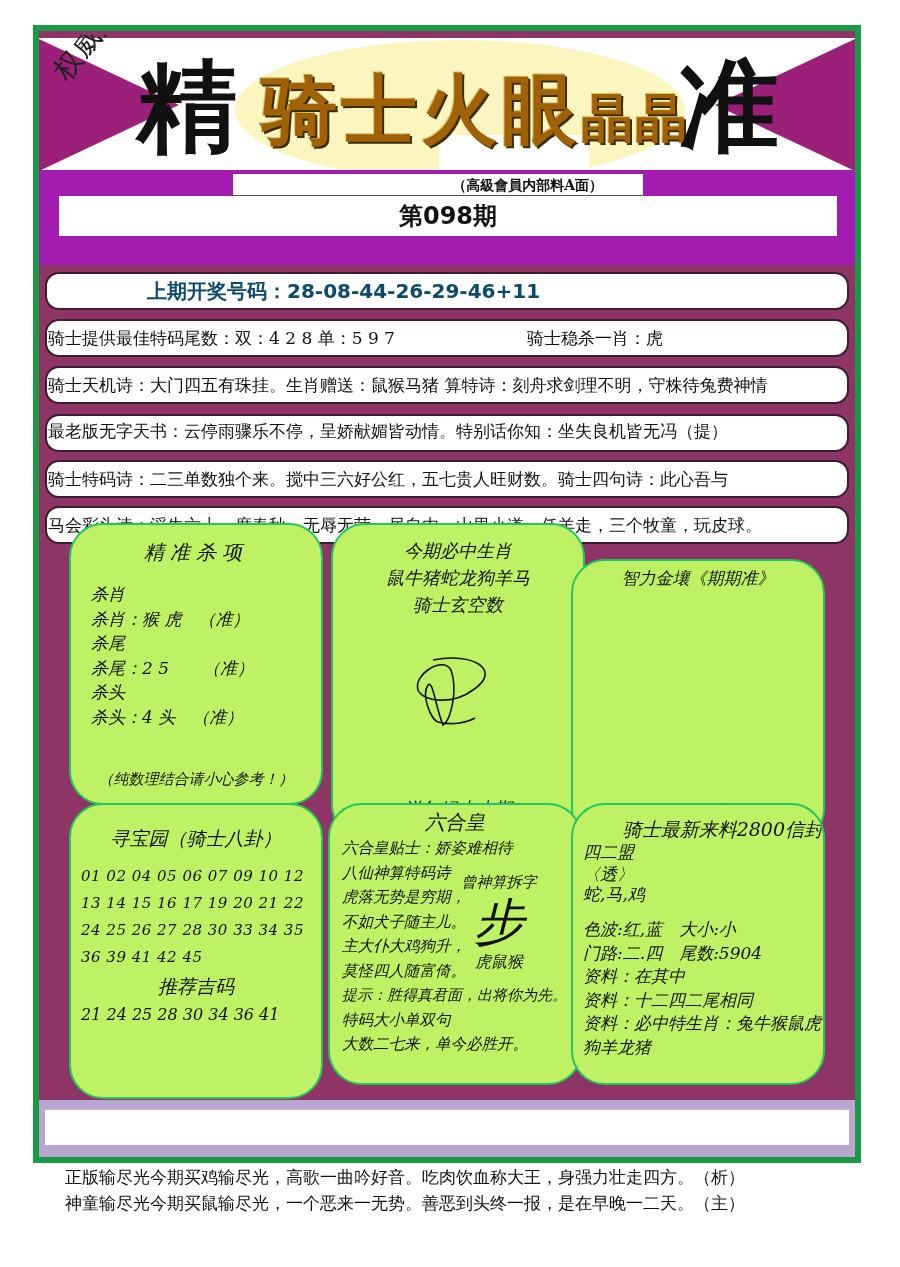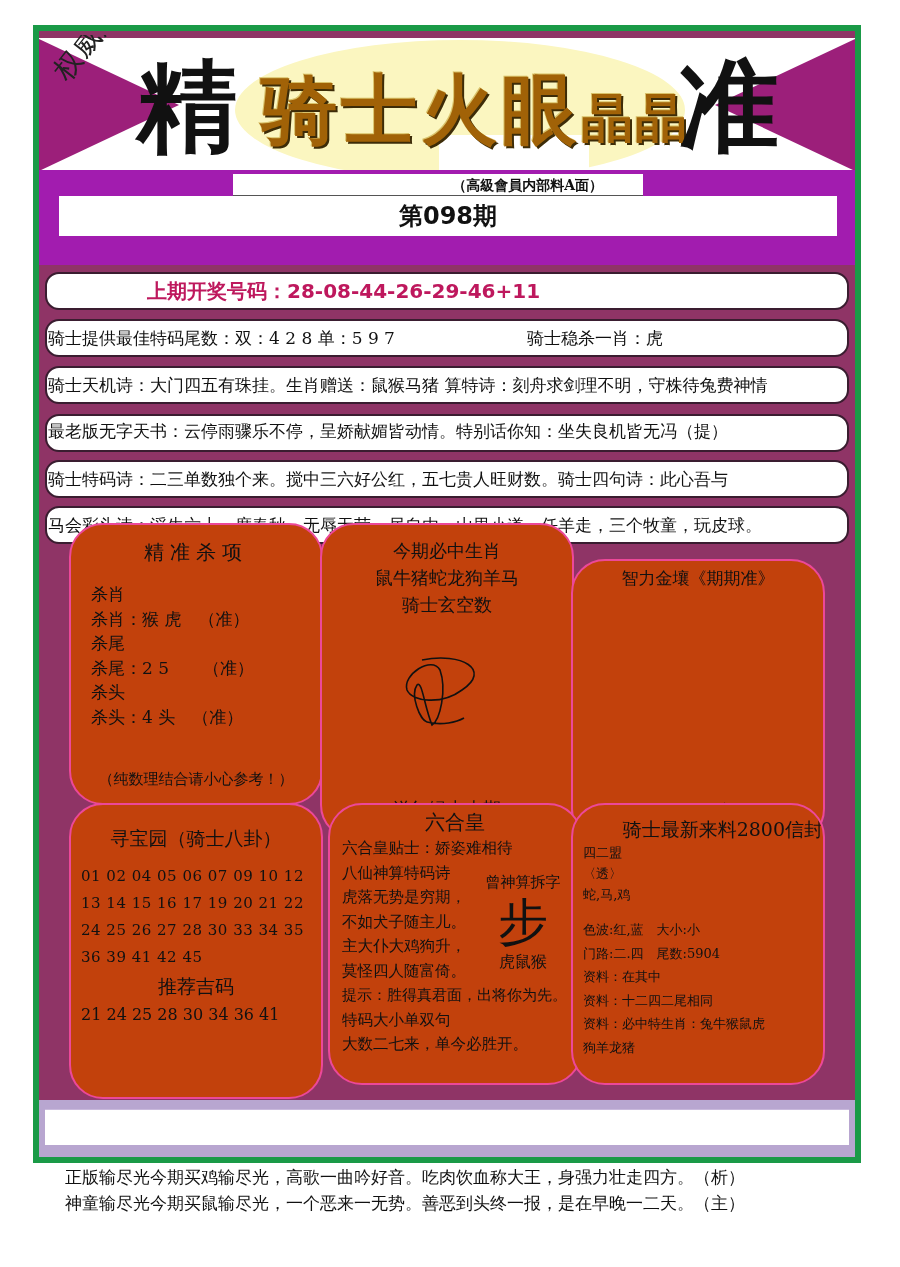--- a/index.html
+++ b/index.html
@@ -62,47 +62,48 @@
     text-align: center; font-size: 24px; font-weight: bold; line-height: 40px;
     font-family: "DejaVu Sans", sans-serif;
   }
 
   
   .row {
     position: absolute; left: 6px; width: 804px; height: 38px; background: #fff;
     border-radius: 14px; border: 2px solid #3a1d30; font-size: 17px; line-height: 34px;
     padding-left: 1px; white-space: nowrap; overflow: hidden;
   }
-  .row.red { color: #be185d; font-weight: bold; font-size: 20px; padding-left: 100px; font-family: "DejaVu Sans", sans-serif; }
+  .row.red { color: #0c4a6e; font-weight: bold; font-size: 20px; padding-left: 100px; font-family: "DejaVu Sans", sans-serif; }
   .row .right { position: absolute; left: 480px; }
 
   
   .panel {
-    position: absolute; background: #c2410c; border: 2px solid #ec4899; border-radius: 34px;
+    position: absolute; background: #bef264; border: 2px solid #22c55e; border-radius: 34px;
     overflow: hidden;
+    font-style: italic;
   }
   .p-title { text-align: center; font-size: 20px; margin-top: 14px; letter-spacing: 6px; }
   .lines { padding-left: 20px; font-size: 17px; line-height: 24.5px; margin-top: 16px; }
   .note { position: absolute; bottom: 14px; left: 0; right: 0; text-align: center; font-size: 15px; }
 
   .center-lines { text-align: center; font-size: 18px; line-height: 27px; margin-top: 12px; }
   .scribble { position: absolute; left: 80px; top: 125px; }
   .center-foot { position: absolute; bottom: 16px; left: 0; right: 0; text-align: center; font-size: 18px; }
 
   .nums { padding: 0 10px; font-size: 15px; line-height: 27px; letter-spacing: 0.5px; margin-top: 10px; }
   .nums2 { padding: 0 10px; font-size: 16px; line-height: 28px; }
   .sub-title { text-align: center; font-size: 19px; line-height: 30px; }
 
   .lh-lines { padding-left: 12px; font-size: 15.5px; line-height: 24.5px; }
-  .chai { position: absolute; right: 2px; top: 68px; width: 110px; text-align: center; }
+  .chai { position: absolute; right: 26px; top: 68px; width: 110px; text-align: center; }
   .chai .t { font-size: 15px; }
   .chai .big { font-size: 50px; line-height: 60px; }
   .chai .z { font-size: 16px; }
 
-  .r-lines { padding-left: 10px; font-size: 13px; line-height: 23.5px; }
+  .r-lines { padding-left: 10px; font-size: 17px; line-height: 23.5px; }
 
   .footer-strip {
     position: absolute; left: 0; top: 1069px; width: 816px; height: 57px; background: #b8a6d0;
   }
   .footer-box {
     position: absolute; left: 6px; top: 9px; width: 804px; height: 36px; background: #fff;
     border-top: 1px solid #c9b9dc;
   }
 
   .verse { position: absolute; left: 65px; font-size: 17px; line-height: 24px; white-space: nowrap; }
@@ -150,21 +151,21 @@
         <div>杀肖</div>
         <div>杀肖：猴 虎　（准）</div>
         <div>杀尾</div>
         <div>杀尾：2 5　　（准）</div>
         <div>杀头</div>
         <div>杀头：4 头　（准）</div>
       </div>
       <div class="note">（纯数理结合请小心参考！）</div>
     </div>
 
-    <div class="panel" style="left:281px; top:492px; width:254px; height:316px;">
+    <div class="panel" style="left:292px; top:492px; width:254px; height:316px;">
       <div class="center-lines">
         <div>今期必中生肖</div>
         <div>鼠牛猪蛇龙狗羊马</div>
         <div>骑士玄空数</div>
       </div>
       <svg class="scribble" width="90" height="80">
         <path d="M20,10 C60,2 90,20 60,40 C40,55 10,52 5,40 C0,25 30,5 38,20 C45,40 38,70 30,75 C22,55 20,30 15,35 C8,45 18,70 25,72 C40,76 55,72 62,68" fill="none" stroke="#111" stroke-width="1.6"></path>
       </svg>
       <div class="center-foot">送红绿中本期</div>
     </div>

